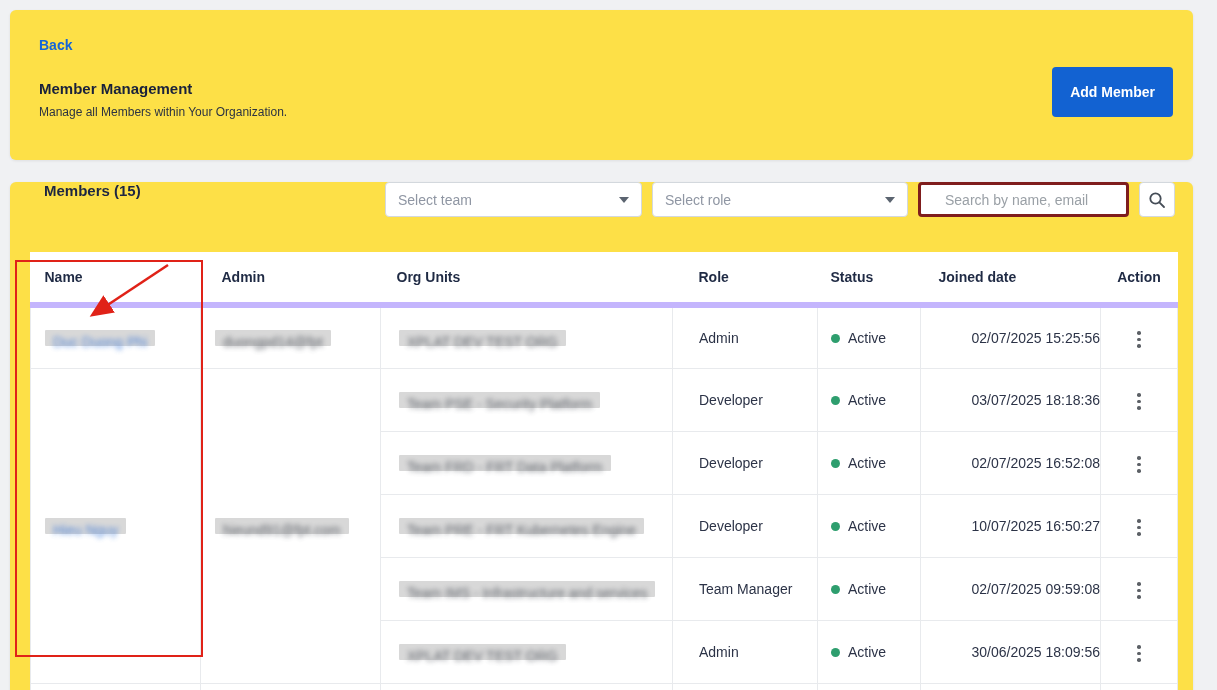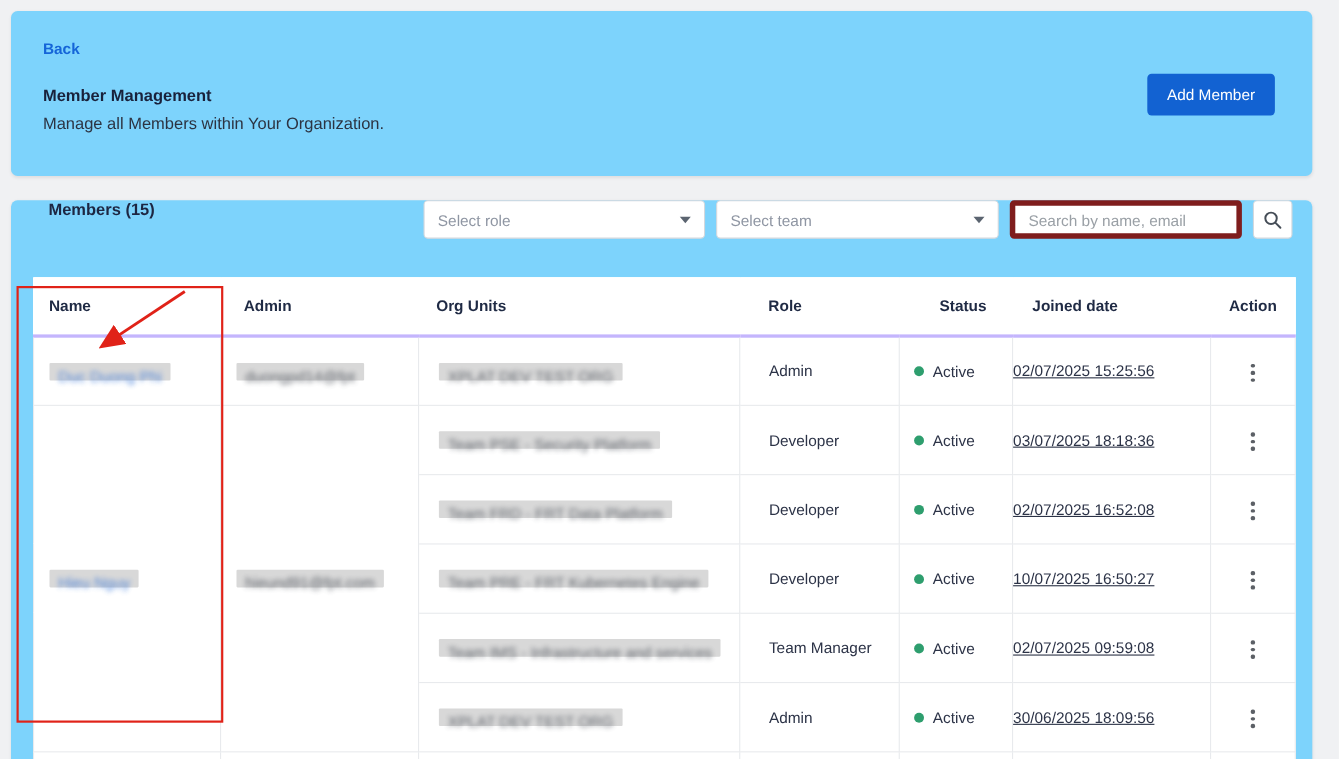--- a/index.html
+++ b/index.html
@@ -4,21 +4,21 @@
 <style>
   * { box-sizing: border-box; margin: 0; padding: 0; }
   html, body {
     width: 1217px; height: 690px;
     overflow: hidden;
     background: #f0f1f3;
     font-family: "Liberation Sans", sans-serif;
     position: relative;
   }
   .card {
-    background: #7dd3fc;
+    background: #fde047;
     border-radius: 6px;
     box-shadow: 0 1px 3px rgba(0,0,0,0.08);
     margin-left: 10px;
     width: 1183px;
   }
   
   .card-header {
     margin-top: 10px;
     height: 150px;
     padding: 26px 20px 0 29px;
@@ -32,32 +32,32 @@
     display: inline-block;
     margin-bottom: 27px;
   }
   .page-title {
     font-size: 15px;
     font-weight: 700;
     color: #19213b;
     margin-bottom: 8px;
   }
   .page-subtitle {
-    font-size: 15px;
+    font-size: 12px;
     color: #2c3342;
   }
   .add-member-btn {
     position: absolute;
-    top: 57px; right: 34px;
-    height: 38px;
+    top: 57px; right: 20px;
+    height: 50px;
     padding: 0 18px;
     background: #1262d2;
     color: #ffffff;
     font-size: 14px;
-    font-weight: 400;
+    font-weight: 700;
     font-family: "Liberation Sans", sans-serif;
     border: none;
     border-radius: 4px;
     cursor: pointer;
   }
   
   .card-members {
     margin-top: 22px;
     height: 560px;
     padding: 0 18px;
@@ -91,23 +91,23 @@
   .select-role { width: 256px; margin-right: 10px; }
   .select-box .caret {
     margin-left: auto;
     width: 0; height: 0;
     border-left: 5px solid transparent;
     border-right: 5px solid transparent;
     border-top: 6px solid #5b6470;
   }
   .search-input {
     width: 211px; height: 35px;
-    border: 5px solid #7f1d1d;
+    border: 3px solid #7f1d1d;
     border-radius: 4px;
-    padding: 0 12px;
+    padding: 0 24px;
     font-size: 14px;
     font-family: "Liberation Sans", sans-serif;
     color: #2c3342;
     margin-right: 10px;
   }
   .search-input::placeholder { color: #9aa0a6; }
   .search-btn {
     width: 36px; height: 35px;
     border: 1px solid #d3d8dd;
     border-radius: 4px;
@@ -131,46 +131,46 @@
   col.c-role   { width: 145px; }
   col.c-status { width: 103px; }
   col.c-joined { width: 180px; }
   col.c-action { width: 77px;  }
   .members-table th {
     height: 53px;
     font-size: 14px;
     font-weight: 700;
     color: #1f2a44;
     text-align: left;
-    border-bottom: 3px solid #c4b5fd;
+    border-bottom: 6px solid #c4b5fd;
     background: #fff;
   }
   .members-table th.c-name   { padding-left: 14px; }
   .members-table th.c-email  { padding-left: 21px; }
   .members-table th.c-org    { padding-left: 16px; }
   .members-table th.c-role   { padding-left: 26px; }
-  .members-table th.c-status { padding-left: 13px; text-align: center; }
+  .members-table th.c-status { padding-left: 13px; }
   .members-table th.c-joined { padding-left: 18px; }
   .members-table th.c-action { text-align: center; padding-left: 0; }
   .members-table td {
     height: 63px;
     font-size: 14px;
     color: #2c3347;
     border: 1px solid #e8eaed;
     border-top: none;
     vertical-align: middle;
     background: #fff;
     margin-left: 28px;
   }
   .members-table td.c-name   { padding-left: 14px; }
   .members-table td.c-email  { padding-left: 14px; }
   .members-table td.c-org    { padding-left: 18px; }
   .members-table td.c-role   { padding-left: 26px; }
   .members-table td.c-status { padding-left: 13px; }
-  .members-table td.c-joined { text-align: left; text-decoration: underline; }
+  .members-table td.c-joined { text-align: right; }
   .members-table td.c-action { text-align: center; }
   
   .status-dot {
     display: inline-block;
     width: 9px; height: 9px;
     border-radius: 50%;
     background: #2e9e6e;
     margin-right: 8px;
     vertical-align: middle;
   }
@@ -231,26 +231,26 @@
   <a class="back-link">Back</a>
   <div class="page-title">Member Management</div>
   <div class="page-subtitle">Manage all Members within Your Organization.</div>
   <button class="add-member-btn">Add Member</button>
 </div>
 
 <div class="card card-members">
   <div class="members-toolbar">
     <div class="members-title">Members (15)</div>
     <div class="toolbar-spacer"></div>
+    <div class="select-box select-team">
+      <span>Select team</span>
+      <span class="caret"></span>
+    </div>
     <div class="select-box select-role">
       <span>Select role</span>
-      <span class="caret"></span>
-    </div>
-    <div class="select-box select-team">
-      <span>Select team</span>
       <span class="caret"></span>
     </div>
     <input class="search-input" type="text" placeholder="Search by name, email" style="">
     <div class="search-btn">
       <svg width="18" height="18" viewBox="0 0 18 18">
         <circle cx="7.5" cy="7.5" r="5.2" fill="none" stroke="#454d57" stroke-width="1.8"></circle>
         <line x1="11.6" y1="11.6" x2="16" y2="16" stroke="#454d57" stroke-width="1.8" stroke-linecap="round"></line>
       </svg>
     </div>
   </div>

